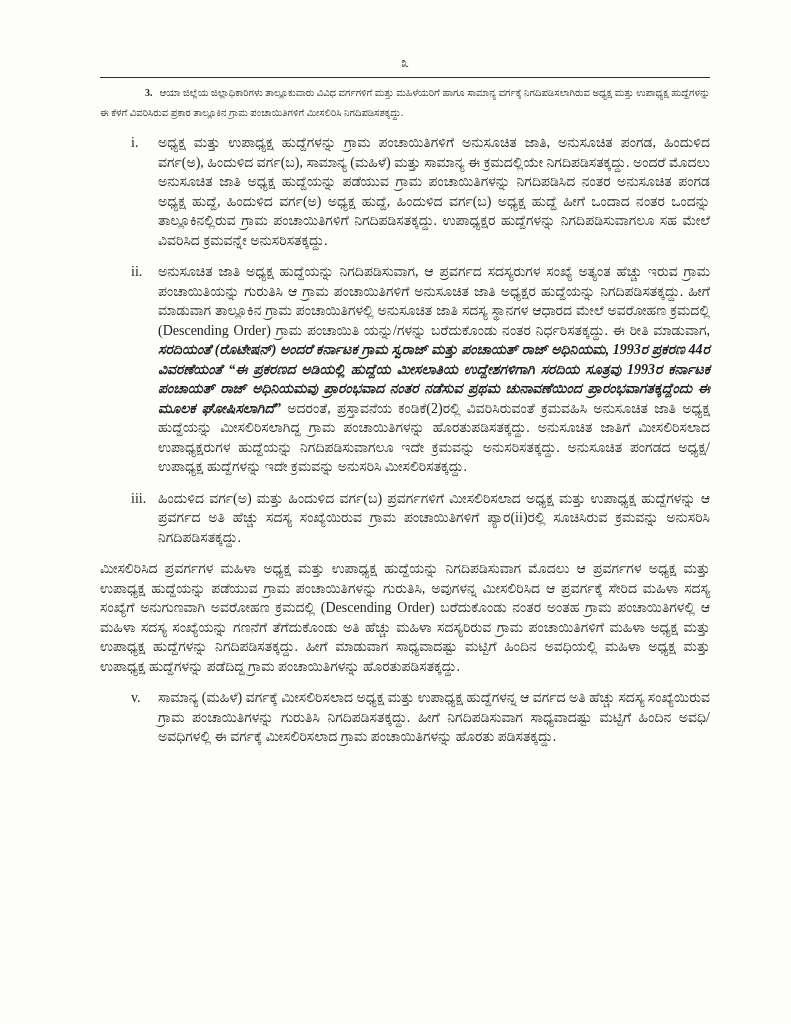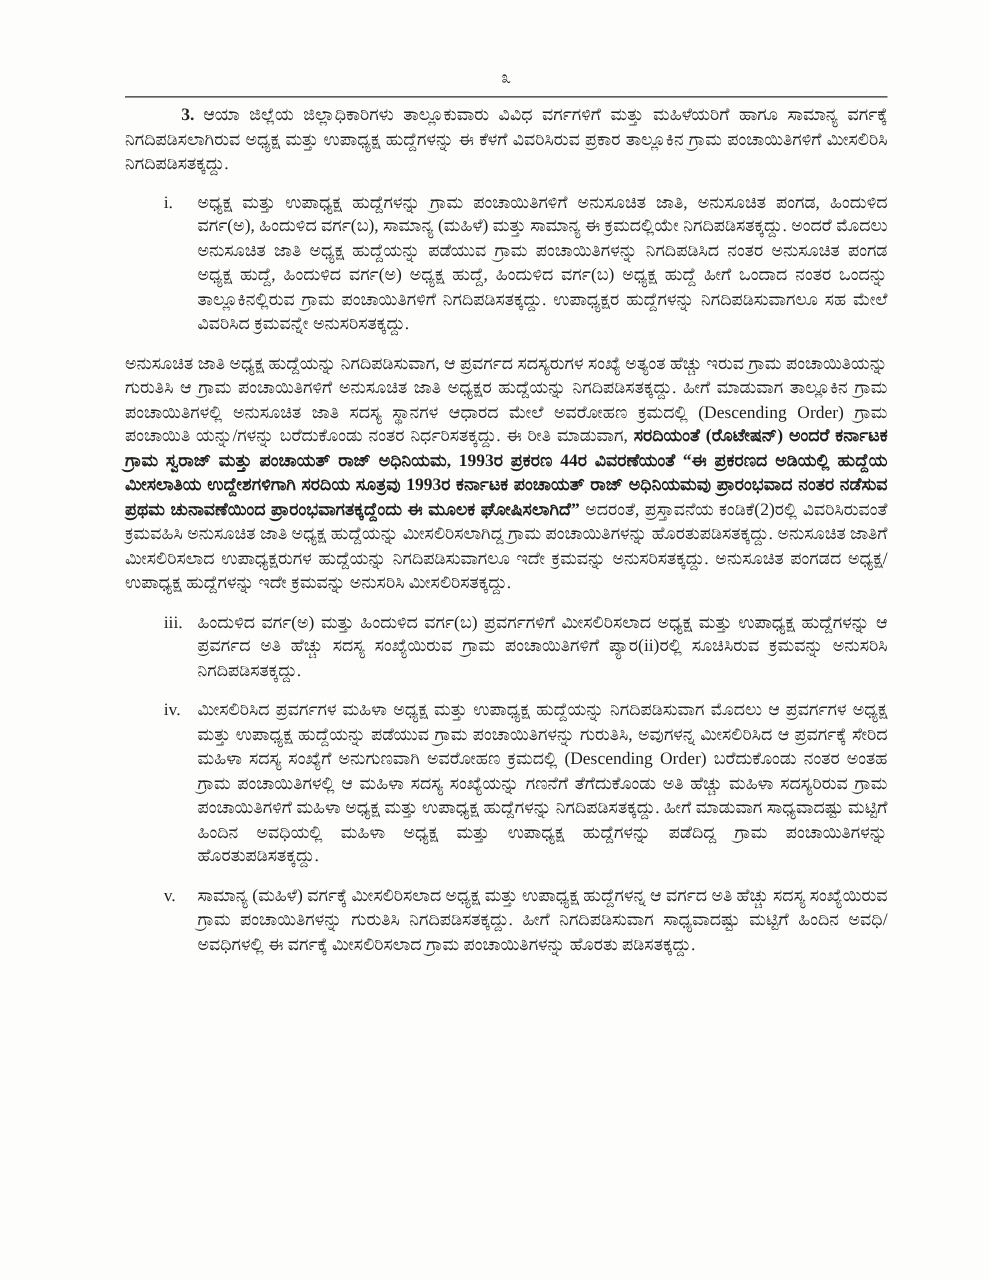--- a/index.html
+++ b/index.html
@@ -26,21 +26,21 @@
     line-height: 18px;
     margin: 0 0 5px 0;
   }
   .top-rule {
     border: 0;
     border-top: 1.6px solid #2b2b2b;
     margin: 0 0 5px 0;
   }
   .intro {
     margin: 0 0 11px 0;
-    font-size: 14px;
+    font-size: 10px;
     line-height: 19.5px;
     text-align: justify;
     text-indent: 45px;
   }
   .intro .intro-marker {
     font-weight: bold;
     margin-right: 7px;
   }
   .roman-list {
     margin: 0;
@@ -55,20 +55,21 @@
   .item .marker {
     flex: 0 0 27px;
     margin-left: 31px;
   }
   .item .content {
     flex: 1;
     text-align: justify;
   }
   .item .content .bold {
     font-weight: bold;
+    font-style: italic;
   }
   .stretch-last {
     text-align-last: justify;
   }
 </style>
 </head>
 <body>
 
 <div class="page">
 
@@ -79,30 +80,30 @@
   <p class="intro"><span class="intro-marker">3.</span><span>ಆಯಾ ಜಿಲ್ಲೆಯ ಜಿಲ್ಲಾಧಿಕಾರಿಗಳು ತಾಲ್ಲೂಕುವಾರು ವಿವಿಧ ವರ್ಗಗಳಿಗೆ ಮತ್ತು ಮಹಿಳೆಯರಿಗೆ ಹಾಗೂ ಸಾಮಾನ್ಯ ವರ್ಗಕ್ಕೆ ನಿಗದಿಪಡಿಸಲಾಗಿರುವ ಅಧ್ಯಕ್ಷ ಮತ್ತು ಉಪಾಧ್ಯಕ್ಷ ಹುದ್ದೆಗಳನ್ನು ಈ ಕೆಳಗೆ ವಿವರಿಸಿರುವ ಪ್ರಕಾರ ತಾಲ್ಲೂಕಿನ ಗ್ರಾಮ ಪಂಚಾಯಿತಿಗಳಿಗೆ ಮೀಸಲಿರಿಸಿ ನಿಗದಿಪಡಿಸತಕ್ಕದ್ದು.</span></p>
 
   <div class="roman-list">
 
     <div class="item">
       <div class="marker">i.</div>
       <div class="content"><span>ಅಧ್ಯಕ್ಷ ಮತ್ತು ಉಪಾಧ್ಯಕ್ಷ ಹುದ್ದೆಗಳನ್ನು ಗ್ರಾಮ ಪಂಚಾಯಿತಿಗಳಿಗೆ ಅನುಸೂಚಿತ ಜಾತಿ, ಅನುಸೂಚಿತ ಪಂಗಡ, ಹಿಂದುಳಿದ ವರ್ಗ(ಅ), ಹಿಂದುಳಿದ ವರ್ಗ(ಬ), ಸಾಮಾನ್ಯ (ಮಹಿಳೆ) ಮತ್ತು ಸಾಮಾನ್ಯ ಈ ಕ್ರಮದಲ್ಲಿಯೇ ನಿಗದಿಪಡಿಸತಕ್ಕದ್ದು. ಅಂದರೆ ಮೊದಲು ಅನುಸೂಚಿತ ಜಾತಿ ಅಧ್ಯಕ್ಷ ಹುದ್ದೆಯನ್ನು ಪಡೆಯುವ ಗ್ರಾಮ ಪಂಚಾಯಿತಿಗಳನ್ನು ನಿಗದಿಪಡಿಸಿದ ನಂತರ ಅನುಸೂಚಿತ ಪಂಗಡ ಅಧ್ಯಕ್ಷ ಹುದ್ದೆ, ಹಿಂದುಳಿದ ವರ್ಗ(ಅ) ಅಧ್ಯಕ್ಷ ಹುದ್ದೆ, ಹಿಂದುಳಿದ ವರ್ಗ(ಬ) ಅಧ್ಯಕ್ಷ ಹುದ್ದೆ ಹೀಗೆ ಒಂದಾದ ನಂತರ ಒಂದನ್ನು ತಾಲ್ಲೂಕಿನಲ್ಲಿರುವ ಗ್ರಾಮ ಪಂಚಾಯಿತಿಗಳಿಗೆ ನಿಗದಿಪಡಿಸತಕ್ಕದ್ದು. ಉಪಾಧ್ಯಕ್ಷರ ಹುದ್ದೆಗಳನ್ನು ನಿಗದಿಪಡಿಸುವಾಗಲೂ ಸಹ ಮೇಲೆ ವಿವರಿಸಿದ ಕ್ರಮವನ್ನೇ ಅನುಸರಿಸತಕ್ಕದ್ದು.</span><span class="bold"></span><span></span></div>
     </div>
 
     <div class="item">
+      <div class="marker">ii.</div>
       <div class="content"><span>ಅನುಸೂಚಿತ ಜಾತಿ ಅಧ್ಯಕ್ಷ ಹುದ್ದೆಯನ್ನು ನಿಗದಿಪಡಿಸುವಾಗ, ಆ ಪ್ರವರ್ಗದ ಸದಸ್ಯರುಗಳ ಸಂಖ್ಯೆ ಅತ್ಯಂತ ಹೆಚ್ಚು ಇರುವ ಗ್ರಾಮ ಪಂಚಾಯಿತಿಯನ್ನು ಗುರುತಿಸಿ ಆ ಗ್ರಾಮ ಪಂಚಾಯಿತಿಗಳಿಗೆ ಅನುಸೂಚಿತ ಜಾತಿ ಅಧ್ಯಕ್ಷರ ಹುದ್ದೆಯನ್ನು ನಿಗದಿಪಡಿಸತಕ್ಕದ್ದು. ಹೀಗೆ ಮಾಡುವಾಗ ತಾಲ್ಲೂಕಿನ ಗ್ರಾಮ ಪಂಚಾಯಿತಿಗಳಲ್ಲಿ ಅನುಸೂಚಿತ ಜಾತಿ ಸದಸ್ಯ ಸ್ಥಾನಗಳ ಆಧಾರದ ಮೇಲೆ ಅವರೋಹಣ ಕ್ರಮದಲ್ಲಿ (Descending Order) ಗ್ರಾಮ ಪಂಚಾಯಿತಿ ಯನ್ನು/ಗಳನ್ನು ಬರೆದುಕೊಂಡು ನಂತರ ನಿರ್ಧರಿಸತಕ್ಕದ್ದು. ಈ ರೀತಿ ಮಾಡುವಾಗ, </span><span class="bold">ಸರದಿಯಂತೆ (ರೊಟೇಷನ್) ಅಂದರೆ ಕರ್ನಾಟಕ ಗ್ರಾಮ ಸ್ವರಾಜ್ ಮತ್ತು ಪಂಚಾಯತ್ ರಾಜ್ ಅಧಿನಿಯಮ, 1993ರ ಪ್ರಕರಣ 44ರ ವಿವರಣೆಯಂತೆ “ಈ ಪ್ರಕರಣದ ಅಡಿಯಲ್ಲಿ ಹುದ್ದೆಯ ಮೀಸಲಾತಿಯ ಉದ್ದೇಶಗಳಿಗಾಗಿ ಸರದಿಯ ಸೂತ್ರವು 1993ರ ಕರ್ನಾಟಕ ಪಂಚಾಯತ್ ರಾಜ್ ಅಧಿನಿಯಮವು ಪ್ರಾರಂಭವಾದ ನಂತರ ನಡೆಸುವ ಪ್ರಥಮ ಚುನಾವಣೆಯಿಂದ ಪ್ರಾರಂಭವಾಗತಕ್ಕದ್ದೆಂದು ಈ ಮೂಲಕ ಘೋಷಿಸಲಾಗಿದೆ”</span><span> ಅದರಂತೆ, ಪ್ರಸ್ತಾವನೆಯ ಕಂಡಿಕೆ(2)ರಲ್ಲಿ ವಿವರಿಸಿರುವಂತೆ ಕ್ರಮವಹಿಸಿ ಅನುಸೂಚಿತ ಜಾತಿ ಅಧ್ಯಕ್ಷ ಹುದ್ದೆಯನ್ನು ಮೀಸಲಿರಿಸಲಾಗಿದ್ದ ಗ್ರಾಮ ಪಂಚಾಯಿತಿಗಳನ್ನು ಹೊರತುಪಡಿಸತಕ್ಕದ್ದು. ಅನುಸೂಚಿತ ಜಾತಿಗೆ ಮೀಸಲಿರಿಸಲಾದ ಉಪಾಧ್ಯಕ್ಷರುಗಳ ಹುದ್ದೆಯನ್ನು ನಿಗದಿಪಡಿಸುವಾಗಲೂ ಇದೇ ಕ್ರಮವನ್ನು ಅನುಸರಿಸತಕ್ಕದ್ದು. ಅನುಸೂಚಿತ ಪಂಗಡದ ಅಧ್ಯಕ್ಷ/ ಉಪಾಧ್ಯಕ್ಷ ಹುದ್ದೆಗಳನ್ನು ಇದೇ ಕ್ರಮವನ್ನು ಅನುಸರಿಸಿ ಮೀಸಲಿರಿಸತಕ್ಕದ್ದು.</span></div>
     </div>
 
     <div class="item">
       <div class="marker">iii.</div>
       <div class="content"><span>ಹಿಂದುಳಿದ ವರ್ಗ(ಅ) ಮತ್ತು ಹಿಂದುಳಿದ ವರ್ಗ(ಬ) ಪ್ರವರ್ಗಗಳಿಗೆ ಮೀಸಲಿರಿಸಲಾದ ಅಧ್ಯಕ್ಷ ಮತ್ತು ಉಪಾಧ್ಯಕ್ಷ ಹುದ್ದೆಗಳನ್ನು ಆ ಪ್ರವರ್ಗದ ಅತಿ ಹೆಚ್ಚು ಸದಸ್ಯ ಸಂಖ್ಯೆಯಿರುವ ಗ್ರಾಮ ಪಂಚಾಯಿತಿಗಳಿಗೆ ಪ್ಯಾರ(ii)ರಲ್ಲಿ ಸೂಚಿಸಿರುವ ಕ್ರಮವನ್ನು ಅನುಸರಿಸಿ ನಿಗದಿಪಡಿಸತಕ್ಕದ್ದು.</span><span class="bold"></span><span></span></div>
     </div>
 
     <div class="item">
-      <div class="marker">iv.</div>
       <div class="content"><span>ಮೀಸಲಿರಿಸಿದ ಪ್ರವರ್ಗಗಳ ಮಹಿಳಾ ಅಧ್ಯಕ್ಷ ಮತ್ತು ಉಪಾಧ್ಯಕ್ಷ ಹುದ್ದೆಯನ್ನು ನಿಗದಿಪಡಿಸುವಾಗ ಮೊದಲು ಆ ಪ್ರವರ್ಗಗಳ ಅಧ್ಯಕ್ಷ ಮತ್ತು ಉಪಾಧ್ಯಕ್ಷ ಹುದ್ದೆಯನ್ನು ಪಡೆಯುವ ಗ್ರಾಮ ಪಂಚಾಯಿತಿಗಳನ್ನು ಗುರುತಿಸಿ, ಅವುಗಳನ್ನ ಮೀಸಲಿರಿಸಿದ ಆ ಪ್ರವರ್ಗಕ್ಕೆ ಸೇರಿದ ಮಹಿಳಾ ಸದಸ್ಯ ಸಂಖ್ಯೆಗೆ ಅನುಗುಣವಾಗಿ ಅವರೋಹಣ ಕ್ರಮದಲ್ಲಿ (Descending Order) ಬರೆದುಕೊಂಡು ನಂತರ ಅಂತಹ ಗ್ರಾಮ ಪಂಚಾಯಿತಿಗಳಲ್ಲಿ ಆ ಮಹಿಳಾ ಸದಸ್ಯ ಸಂಖ್ಯೆಯನ್ನು ಗಣನೆಗೆ ತೆಗೆದುಕೊಂಡು ಅತಿ ಹೆಚ್ಚು ಮಹಿಳಾ ಸದಸ್ಯರಿರುವ ಗ್ರಾಮ ಪಂಚಾಯಿತಿಗಳಿಗೆ ಮಹಿಳಾ ಅಧ್ಯಕ್ಷ ಮತ್ತು ಉಪಾಧ್ಯಕ್ಷ ಹುದ್ದೆಗಳನ್ನು ನಿಗದಿಪಡಿಸತಕ್ಕದ್ದು. ಹೀಗೆ ಮಾಡುವಾಗ ಸಾಧ್ಯವಾದಷ್ಟು ಮಟ್ಟಿಗೆ ಹಿಂದಿನ ಅವಧಿಯಲ್ಲಿ ಮಹಿಳಾ ಅಧ್ಯಕ್ಷ ಮತ್ತು ಉಪಾಧ್ಯಕ್ಷ ಹುದ್ದೆಗಳನ್ನು ಪಡೆದಿದ್ದ ಗ್ರಾಮ ಪಂಚಾಯಿತಿಗಳನ್ನು ಹೊರತುಪಡಿಸತಕ್ಕದ್ದು.</span><span class="bold"></span><span></span></div>
     </div>
 
     <div class="item">
       <div class="marker">v.</div>
       <div class="content"><span>ಸಾಮಾನ್ಯ (ಮಹಿಳೆ) ವರ್ಗಕ್ಕೆ ಮೀಸಲಿರಿಸಲಾದ ಅಧ್ಯಕ್ಷ ಮತ್ತು ಉಪಾಧ್ಯಕ್ಷ ಹುದ್ದೆಗಳನ್ನ ಆ ವರ್ಗದ ಅತಿ ಹೆಚ್ಚು ಸದಸ್ಯ ಸಂಖ್ಯೆಯಿರುವ ಗ್ರಾಮ ಪಂಚಾಯಿತಿಗಳನ್ನು ಗುರುತಿಸಿ ನಿಗದಿಪಡಿಸತಕ್ಕದ್ದು. ಹೀಗೆ ನಿಗದಿಪಡಿಸುವಾಗ ಸಾಧ್ಯವಾದಷ್ಟು ಮಟ್ಟಿಗೆ ಹಿಂದಿನ ಅವಧಿ/ಅವಧಿಗಳಲ್ಲಿ ಈ ವರ್ಗಕ್ಕೆ ಮೀಸಲಿರಿಸಲಾದ ಗ್ರಾಮ ಪಂಚಾಯಿತಿಗಳನ್ನು ಹೊರತು ಪಡಿಸತಕ್ಕದ್ದು.</span><span class="bold"></span><span></span></div>
     </div>
 
 
   </div>

